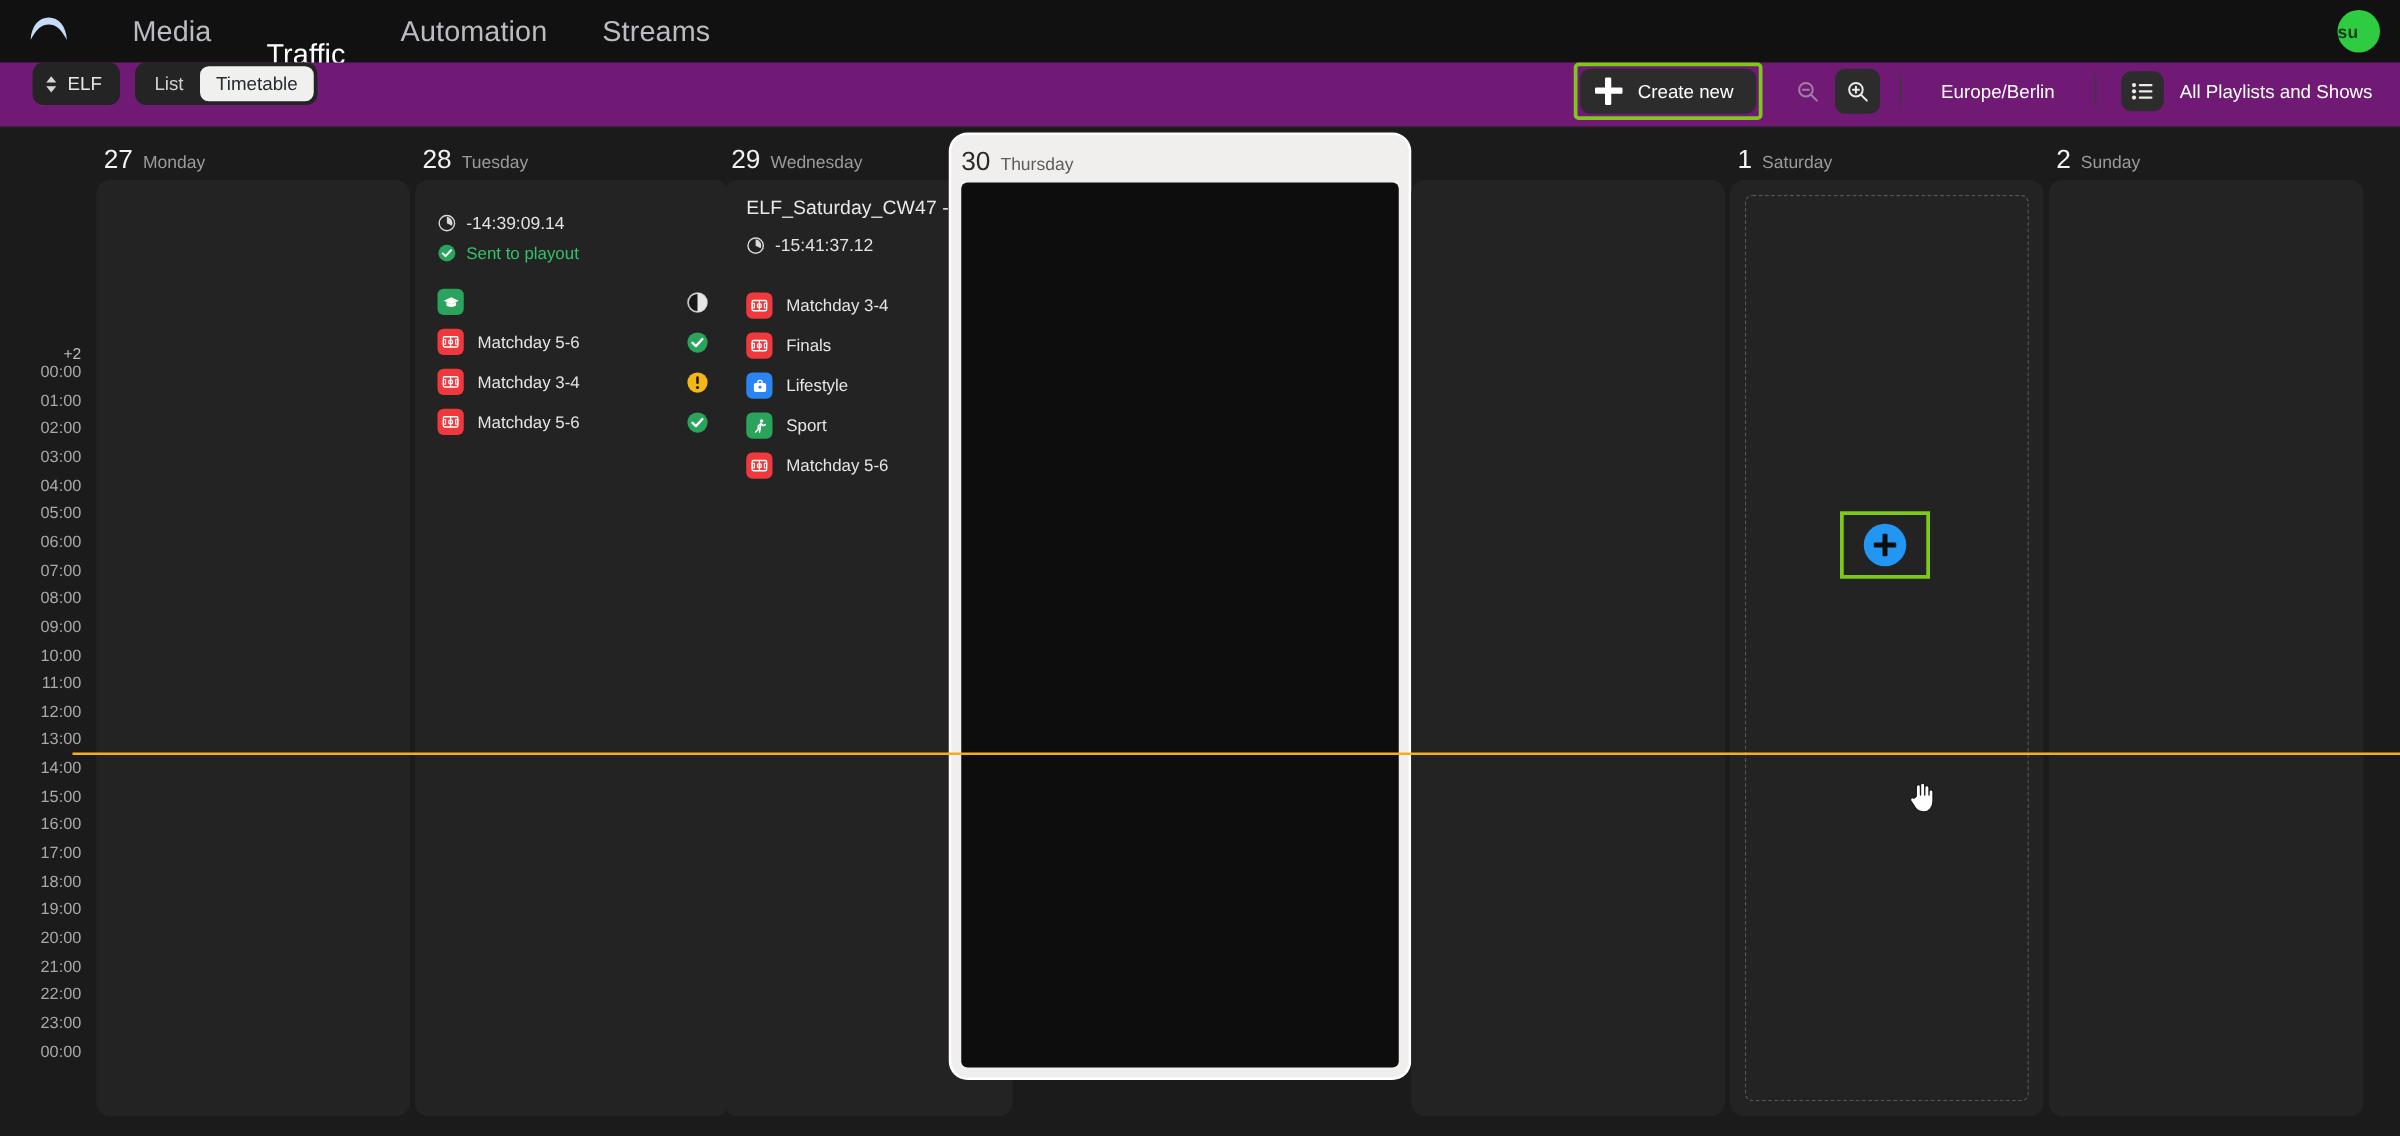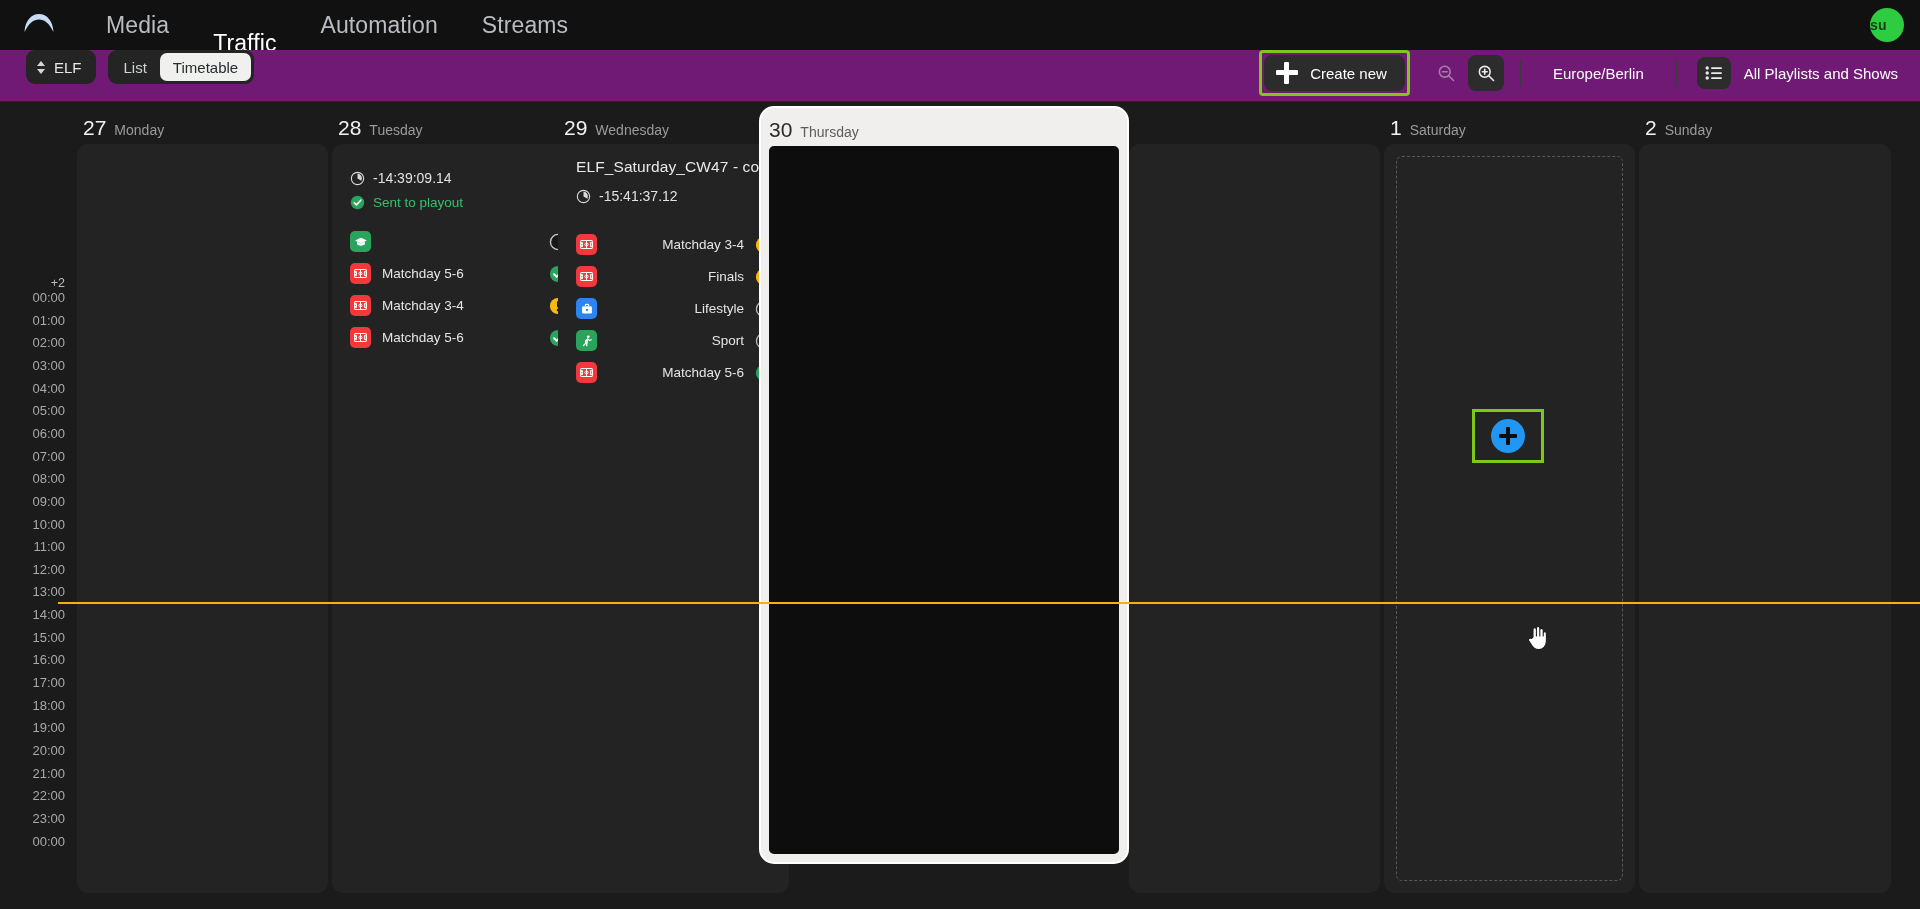--- a/index.html
+++ b/index.html
@@ -493,21 +493,21 @@
               <svg width="18" height="18" viewBox="0 0 20 20">
                   <circle cx="10" cy="10" r="9" fill="#2aa45c"></circle>
                   <polyline points="5.6,10.3 8.6,13.2 14.4,6.9" fill="none" stroke="#fff" stroke-width="2.1" stroke-linecap="round" stroke-linejoin="round"></polyline>
                 </svg>
             </span>
           </div>
         </div>
       </div>
     </div>
 
-    <div class="daycol" style="left:481px;width:235px;text-align:right;">
+    <div class="daycol" style="left:502px;width:235px;">
       <div class="day-head">
         <span class="day-num">29</span>
         <span class="day-name">Wednesday</span>
       </div>
       <div class="day-body">
         <div class="card" style="top:0;">
           <div class="card-title">ELF_Saturday_CW47 - copy</div>
           <div class="card-dur">
             <svg width="15" height="15" viewBox="0 0 20 20">
               <circle cx="10" cy="10" r="8.2" fill="none" stroke="#d8d8d8" stroke-width="1.5"></circle>

